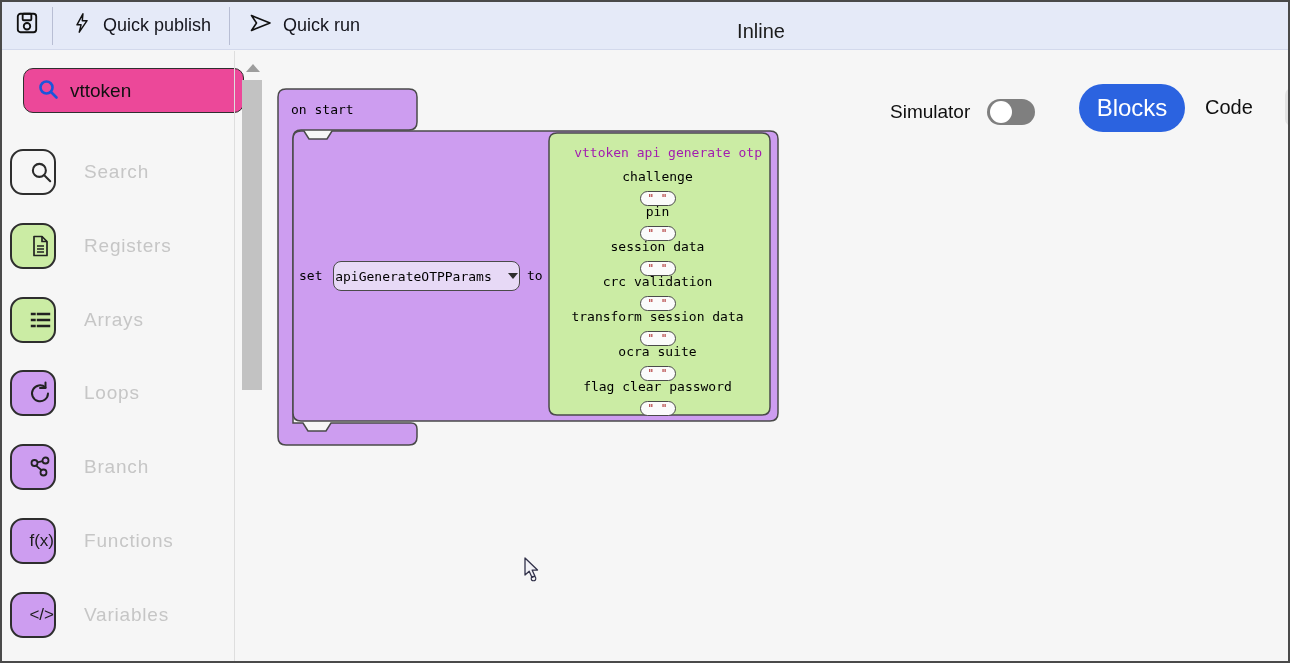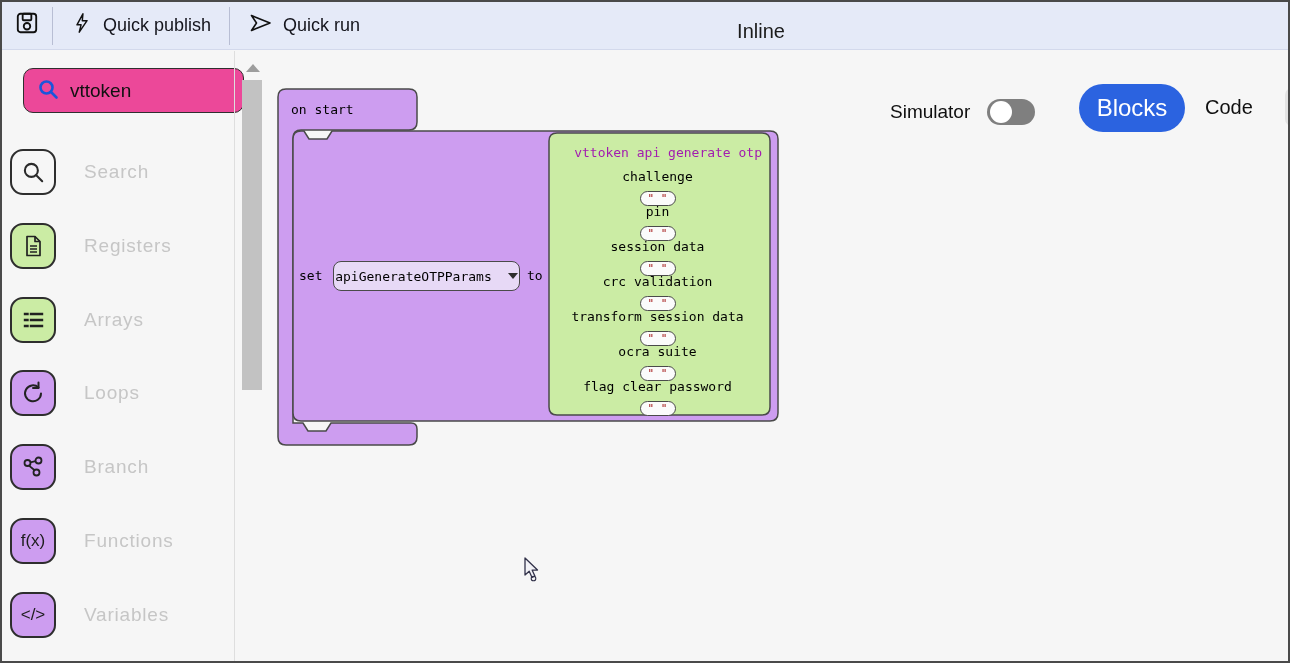--- a/index.html
+++ b/index.html
@@ -13,21 +13,21 @@
   .tb-btn.icon-only { padding:0 12px; }
   .tb-divider { width:1px; height:38px; background:#b8bed4; }
   .tb-title { position:absolute; left:232px; right:0; top:0; height:59px; display:flex; align-items:center; justify-content:center; font-size:20px; color:#1b1b1b; }
 
   
   .sidebar { position:absolute; left:0; top:49px; width:232px; bottom:0; background:#f6f6f6; }
   .sidebar-divider { position:absolute; left:232px; top:49px; width:1px; bottom:0; background:#dedede; }
   .search-box { position:absolute; left:5px; top:17px; width:221px; height:45px; background:#ec4899; border:1.6px solid #2f2f2f; border-radius:10px; display:flex; align-items:center; padding:0 12px; gap:10px;margin-left:16px; }
   .search-box input { border:none; outline:none; flex:1; font-size:19px; color:#111; font-family:"Liberation Sans",sans-serif; background:transparent; min-width:0; }
   .cat { position:absolute; left:8px; width:216px; height:46px; display:flex; align-items:center; gap:28px; cursor:pointer; }
-  .cat-icon { width:46px; height:46px; border:2px solid #2e2e2e; border-radius:13px; display:flex; align-items:center; justify-content:center; flex:0 0 auto; }
+  .cat-icon { width:46px; height:46px; border:2px solid #2e2e2e; border-radius:13px; display:flex; align-items:center; justify-content:flex-end; flex:0 0 auto; }
   .cat-icon.plain { background:#f6f6f6; }
   .cat-icon.green { background:#cbeca4; }
   .cat-icon.purple { background:#cd9df0; }
   .cat-label { font-size:19px; letter-spacing:0.8px; color:#c6c6c6; }
   .glyph { font-size:17px; color:#1d1d1d; font-family:"Liberation Sans",sans-serif; }
 
   
   .sb-arrow { position:absolute; left:244px; top:62px; width:0; height:0; border-left:7px solid transparent; border-right:7px solid transparent; border-bottom:8px solid #9d9d9d; }
   .sb-thumb { position:absolute; left:240px; top:78px; width:20px; height:310px; background:#c2c2c2; }
 

